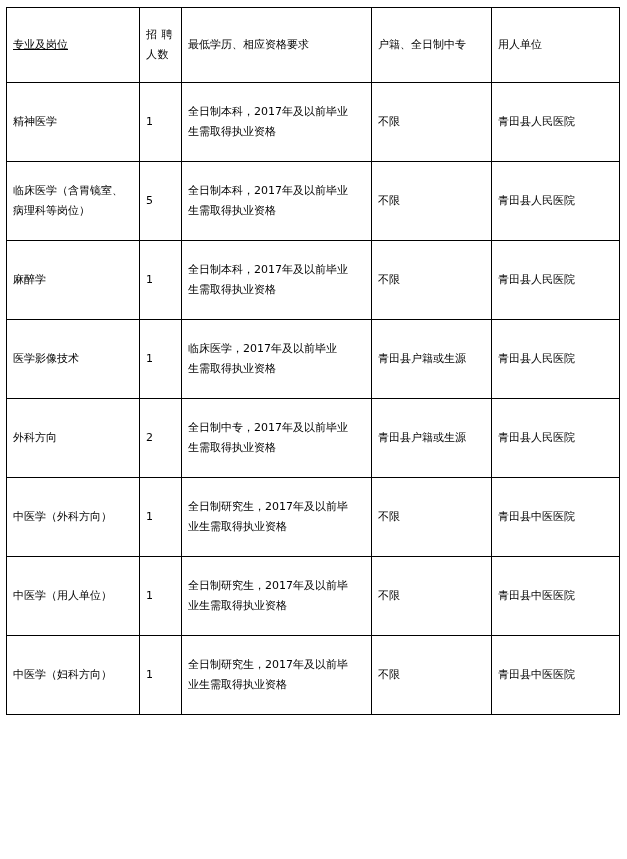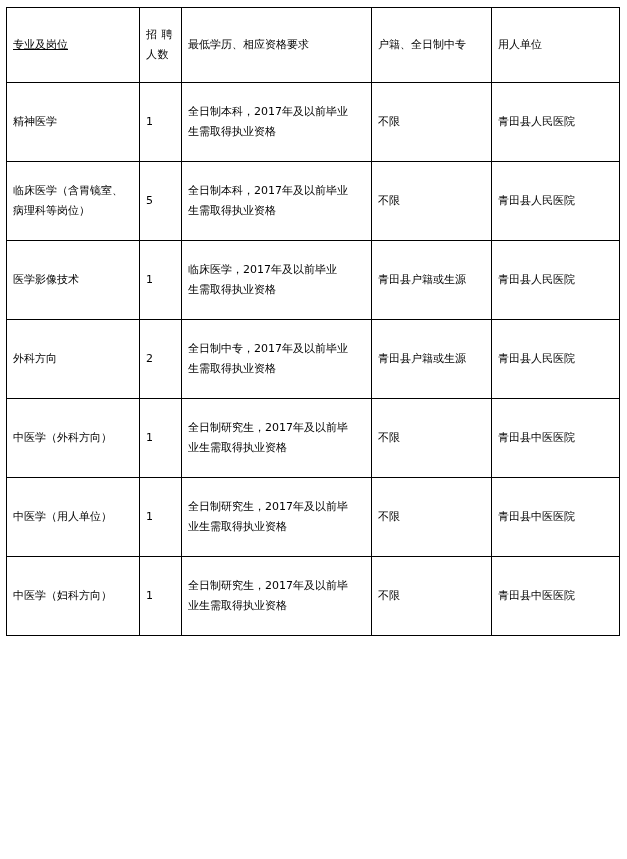--- a/index.html
+++ b/index.html
@@ -96,20 +96,30 @@
         <td class="col-major">临床医学（含胃镜室、病理科等岗位）</td>
         <td class="col-count">5</td>
         <td class="col-edu">
           <span class="edu-line">全日制本科，2017年及以前毕业</span>
           <span class="edu-line">生需取得执业资格</span>
         </td>
         <td class="col-resid">不限</td>
         <td class="col-unit">青田县人民医院</td>
       </tr>
 
+      <tr class="data-row">
+        <td class="col-major">麻醉学</td>
+        <td class="col-count">1</td>
+        <td class="col-edu">
+          <span class="edu-line">全日制本科，2017年及以前毕业</span>
+          <span class="edu-line">生需取得执业资格</span>
+        </td>
+        <td class="col-resid">不限</td>
+        <td class="col-unit">青田县人民医院</td>
+      </tr>
 
 
       <tr class="data-row">
         <td class="col-major">医学影像技术</td>
         <td class="col-count">1</td>
         <td class="col-edu">
           <span class="edu-line">临床医学，2017年及以前毕业</span>
           <span class="edu-line">生需取得执业资格</span>
         </td>
         <td class="col-resid">青田县户籍或生源</td>

